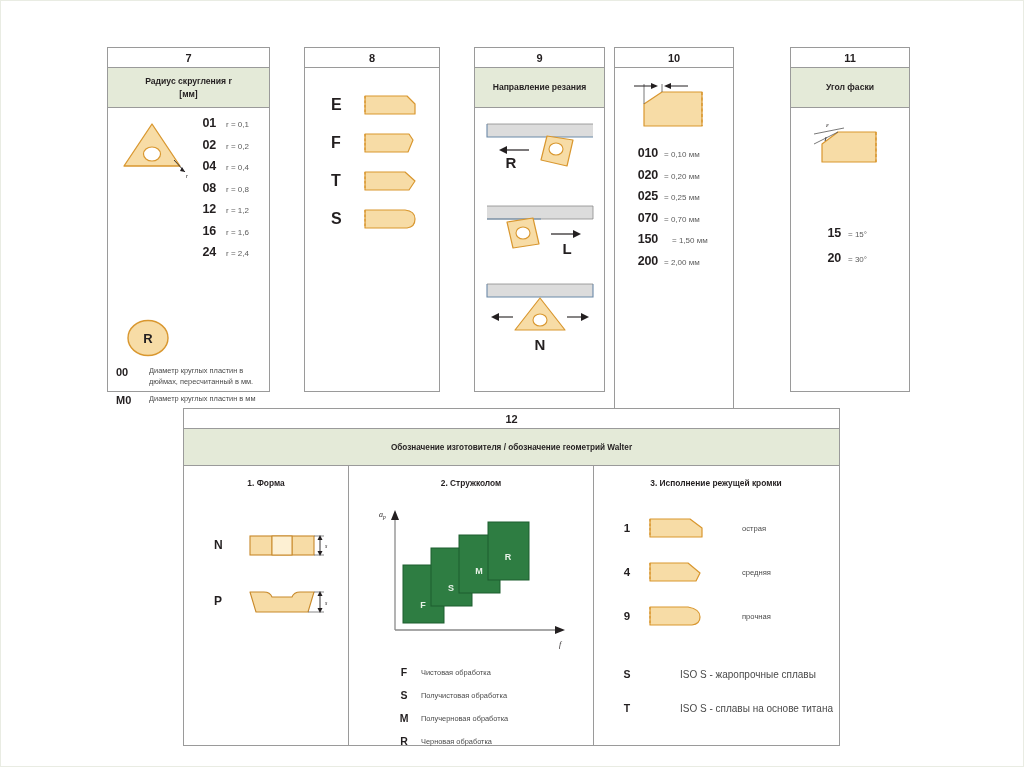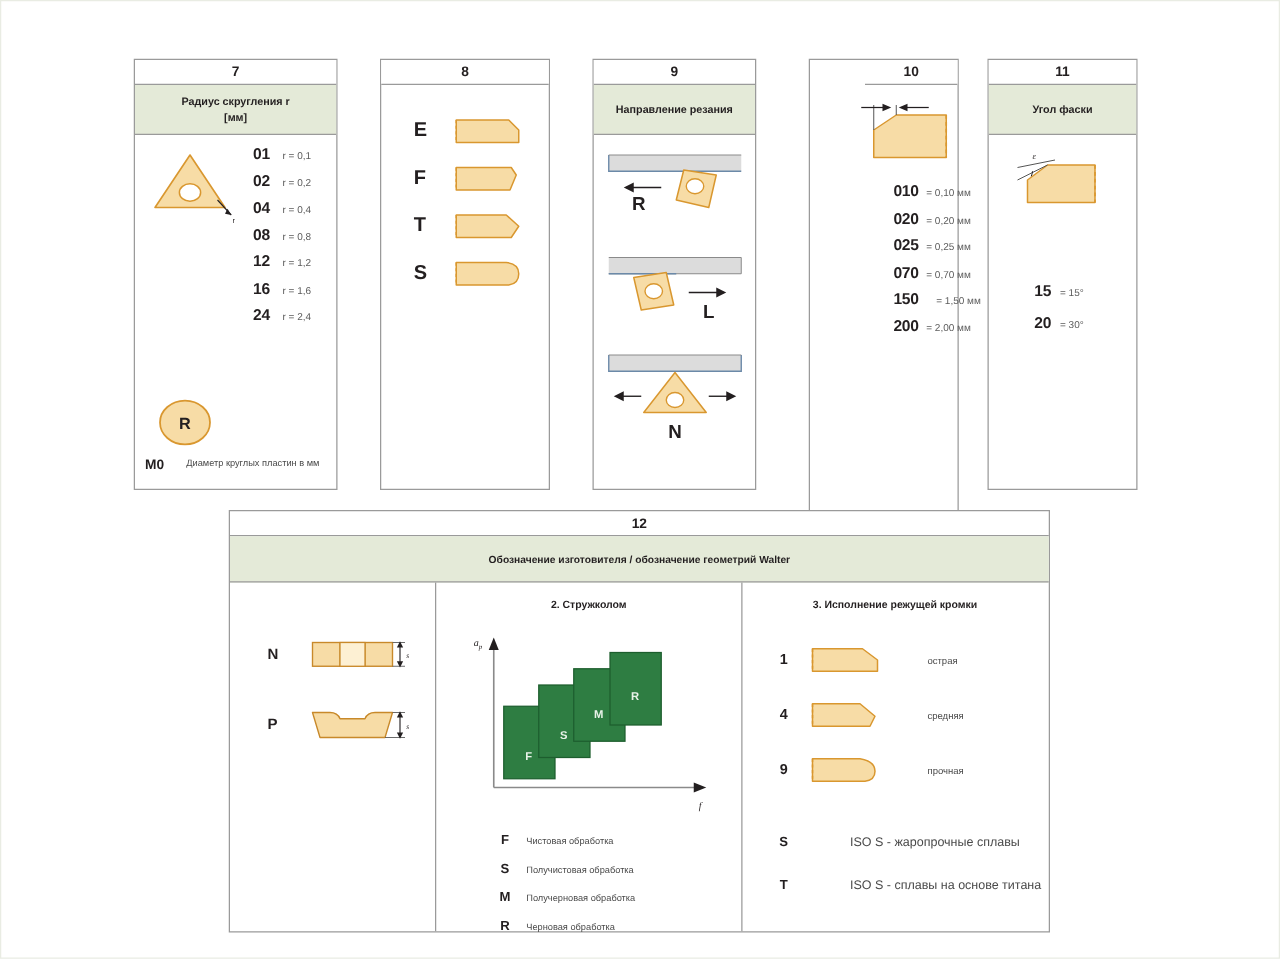--- a/index.html
+++ b/index.html
@@ -159,20 +159,24 @@
 
       <div style="position:absolute; left:18px; top:210px;">
         <svg width="44" height="40" viewBox="0 0 44 40">
           <ellipse cx="22" cy="20" rx="20" ry="17.5" fill="#f7dca6" stroke="#d9972f" stroke-width="1.4"></ellipse>
           <text x="22" y="25" text-anchor="middle" font-family="Liberation Sans, sans-serif" font-size="13" font-weight="bold" fill="#231f20">R</text>
         </svg>
       </div>
 
       <div style="position:absolute; left:0; top:258px; width:100%;">
         <div class="desc-row">
+          <span class="desc-key">00</span>
+          <span class="desc-txt">Диаметр круглых пластин в дюймах, пересчитанный в мм.</span>
+        </div>
+        <div class="desc-row">
           <span class="desc-key">M0</span>
           <span class="desc-txt">Диаметр круглых пластин в мм</span>
         </div>
       </div>
     </div>
   </div>
 
   <div class="col" style="left:303px; top:46px; width:136px; height:345px;">
     <div class="col-num">8</div>
     <div class="col-body" style="padding-top:18px;">
@@ -263,21 +267,21 @@
           <line x1="14" y1="37" x2="32" y2="37" stroke="#231f20" stroke-width="1.1"></line>
           <polygon points="10,37 18,33 18,41" fill="#231f20"></polygon>
           <line x1="86" y1="37" x2="104" y2="37" stroke="#231f20" stroke-width="1.1"></line>
           <polygon points="108,37 100,33 100,41" fill="#231f20"></polygon>
           <text x="59" y="70" text-anchor="middle" font-family="Liberation Sans, sans-serif" font-size="15" font-weight="bold" fill="#231f20">N</text>
         </svg>
       </div>
     </div>
   </div>
 
-  <div class="col" style="left:646px; top:46px; width:120px; height:433px;padding-left:44px;">
+  <div class="col" style="left:613px; top:46px; width:120px; height:433px;">
     <div class="col-num">10</div>
     <div class="col-body" style="padding-top:12px;">
 
       <div style="display:flex; justify-content:center;">
         <svg width="92" height="52" viewBox="0 0 92 52">
           <path d="M16,46 L16,24 L34,12 L74,12 L74,46 Z" fill="#f7dca6" stroke="#d9972f" stroke-width="1.2" stroke-linejoin="round"></path>
           <line x1="74" y1="12" x2="74" y2="46" stroke="#d9972f" stroke-width="1.3" stroke-dasharray="3,2.5"></line>
           <line x1="34" y1="12" x2="34" y2="4" stroke="#555" stroke-width="0.8"></line>
           <line x1="16" y1="24" x2="16" y2="4" stroke="#555" stroke-width="0.8"></line>
           <line x1="6" y1="6" x2="28" y2="6" stroke="#231f20" stroke-width="1"></line>
@@ -347,20 +351,21 @@
     </div>
   </div>
 
   <div id="block12">
     <div id="b12-num">12</div>
     <div id="b12-head">Обозначение изготовителя / обозначение геометрий Walter</div>
 
     <div id="b12-cols">
 
       <div class="b12-col" style="width:164px;">
+        <div class="b12-title">1. Форма</div>
 
         <div style="padding-top:40px;">
           <div class="np-row">
             <span class="np-key">N</span>
             <span>
               <svg width="84" height="34" viewBox="0 0 84 34">
                 <rect x="4" y="8" width="64" height="19" fill="#f7dca6" stroke="#c8892a" stroke-width="1.1"></rect>
                 <line x1="26" y1="8" x2="26" y2="27" stroke="#c8892a" stroke-width="1"></line>
                 <line x1="46" y1="8" x2="46" y2="27" stroke="#c8892a" stroke-width="1"></line>
                 <rect x="26" y="8" width="20" height="19" fill="#fdf0d3" stroke="#c8892a" stroke-width="1"></rect>

